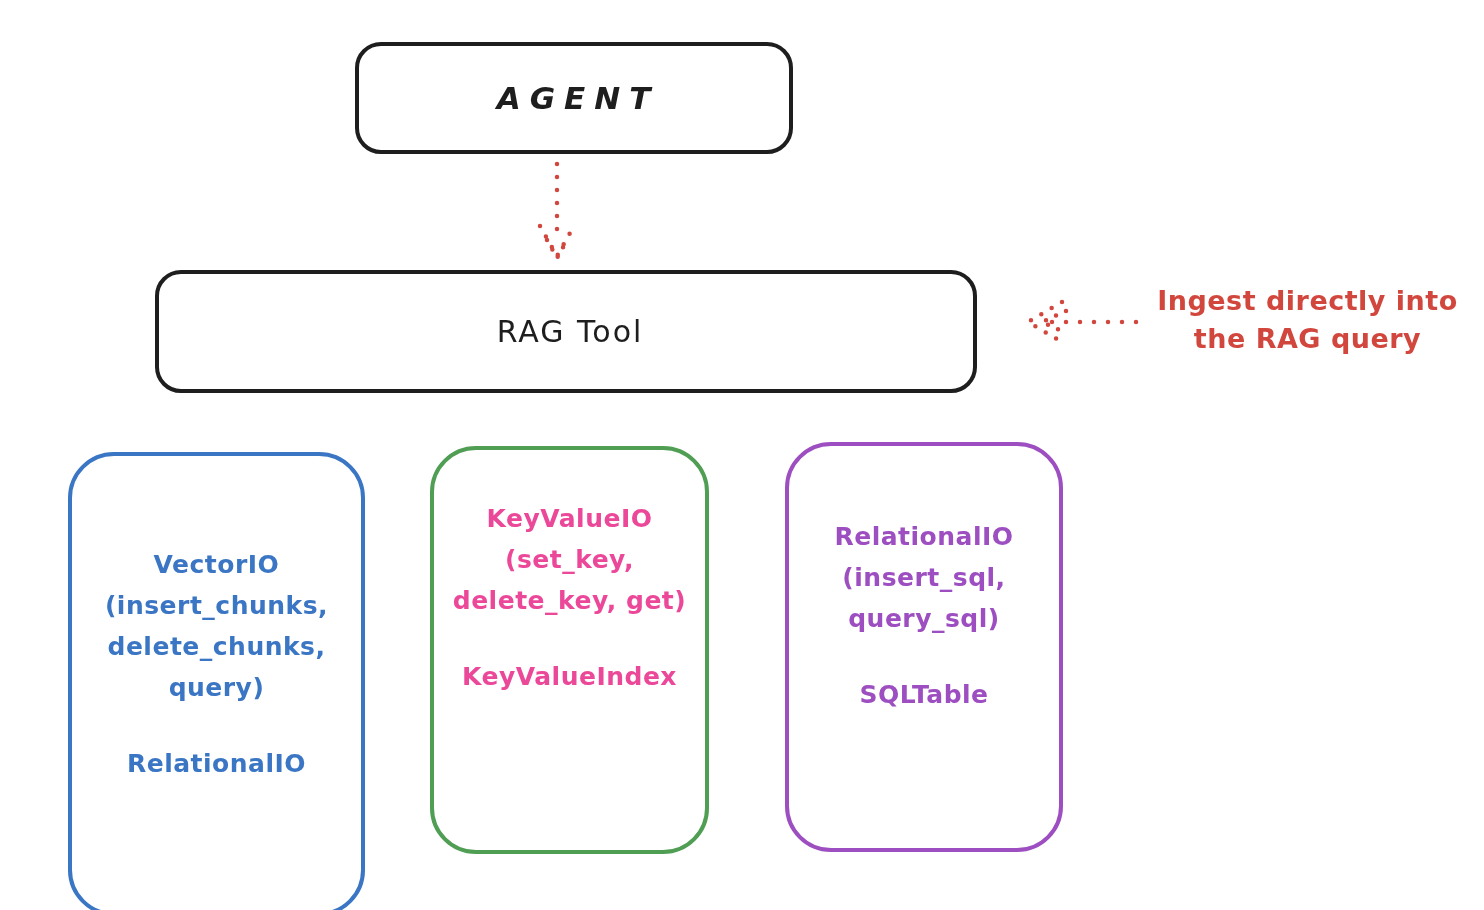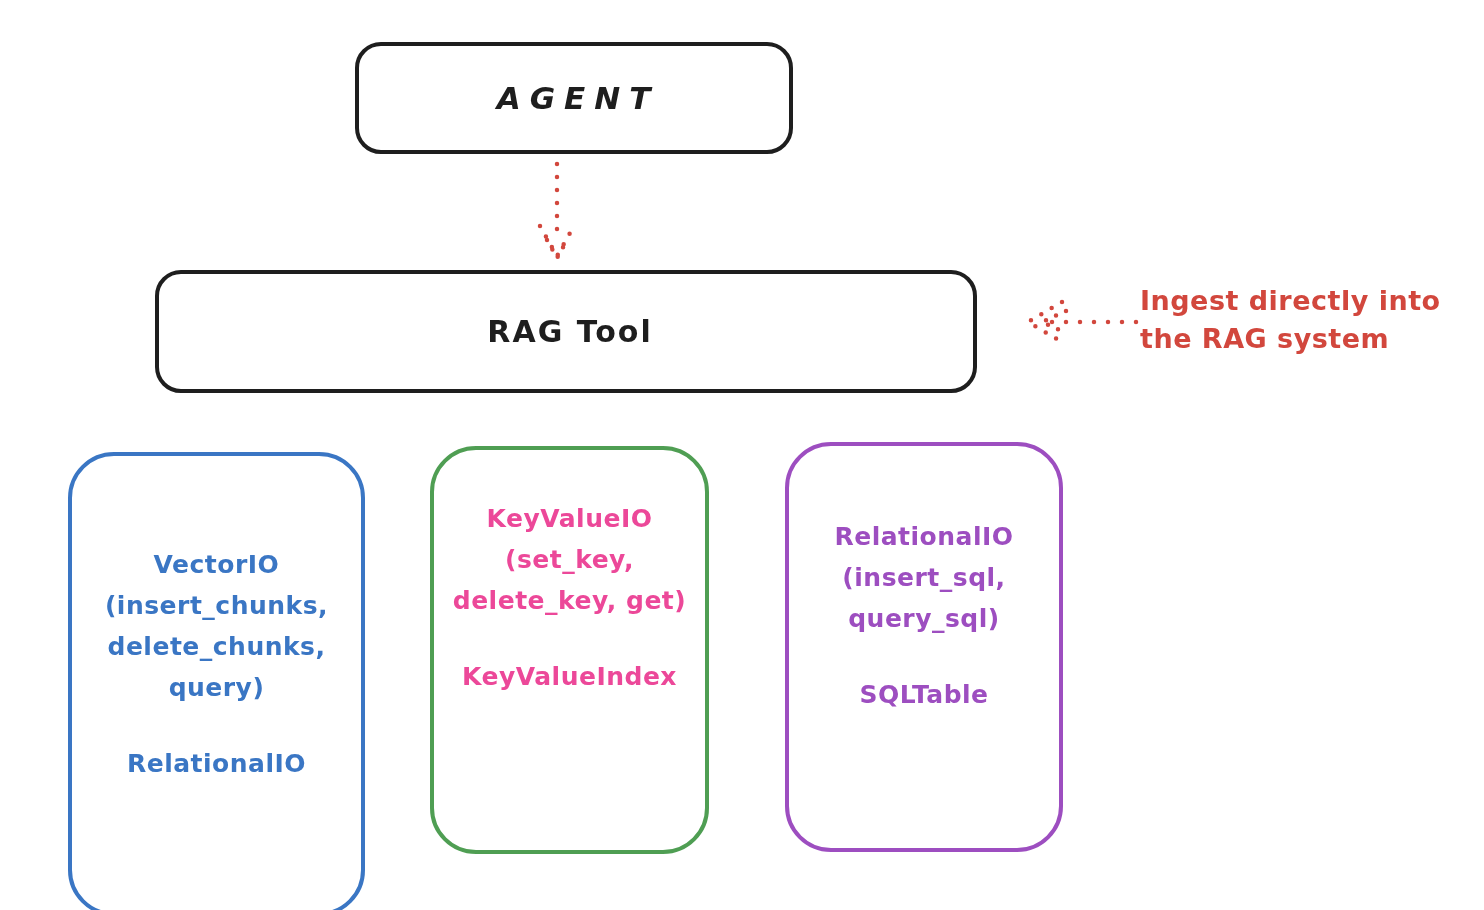--- a/index.html
+++ b/index.html
@@ -38,21 +38,21 @@
     font-weight: 700;
     font-style: italic;
     letter-spacing: 9px;
   }
   .rag-box {
     left: 155px;
     top: 270px;
     width: 822px;
     height: 123px;
     font-size: 30px;
-    font-weight: 700;
+    font-weight: 400;
     letter-spacing: 2px;
   }
 
   
   .card {
     position: absolute;
     box-sizing: border-box;
     border-width: 4px;
     border-style: solid;
     border-radius: 46px;
@@ -93,21 +93,21 @@
   .card-footer {
     margin-top: 35px;
   }
 
   
   .annotation {
     position: absolute;
     left: 1140px;
     top: 282px;
     width: 335px;
-    text-align: left;
+    text-align: center;
     color: #d2473d;
     font-size: 27px;
     font-weight: 700;
     line-height: 38px;
     letter-spacing: 0.5px;
   }
 
   .arrow-svg {
     position: absolute;
   }
@@ -151,21 +151,21 @@
   </div>
 
   <svg class="arrow-svg arrow-left-svg" viewBox="0 0 132 56">
     <line class="dotted-stroke" x1="126" y1="28" x2="34" y2="28" stroke-dasharray="0 14"></line>
     <polyline class="dotted-stroke" points="52,8 18,28 52,48" stroke-dasharray="0 12"></polyline>
     <polyline class="dotted-stroke" points="56,17 32,28 56,39" stroke-dasharray="0 11"></polyline>
   </svg>
 
   <div class="annotation">
     <div>Ingest directly into</div>
-    <div>the RAG system</div>
+    <div>the RAG query</div>
   </div>
 
   <div class="card card-blue">
     <div>VectorIO</div>
     <div>(insert_chunks,</div>
     <div>delete_chunks,</div>
     <div>query)</div>
     <div class="card-footer">RelationalIO</div>
   </div>
 

